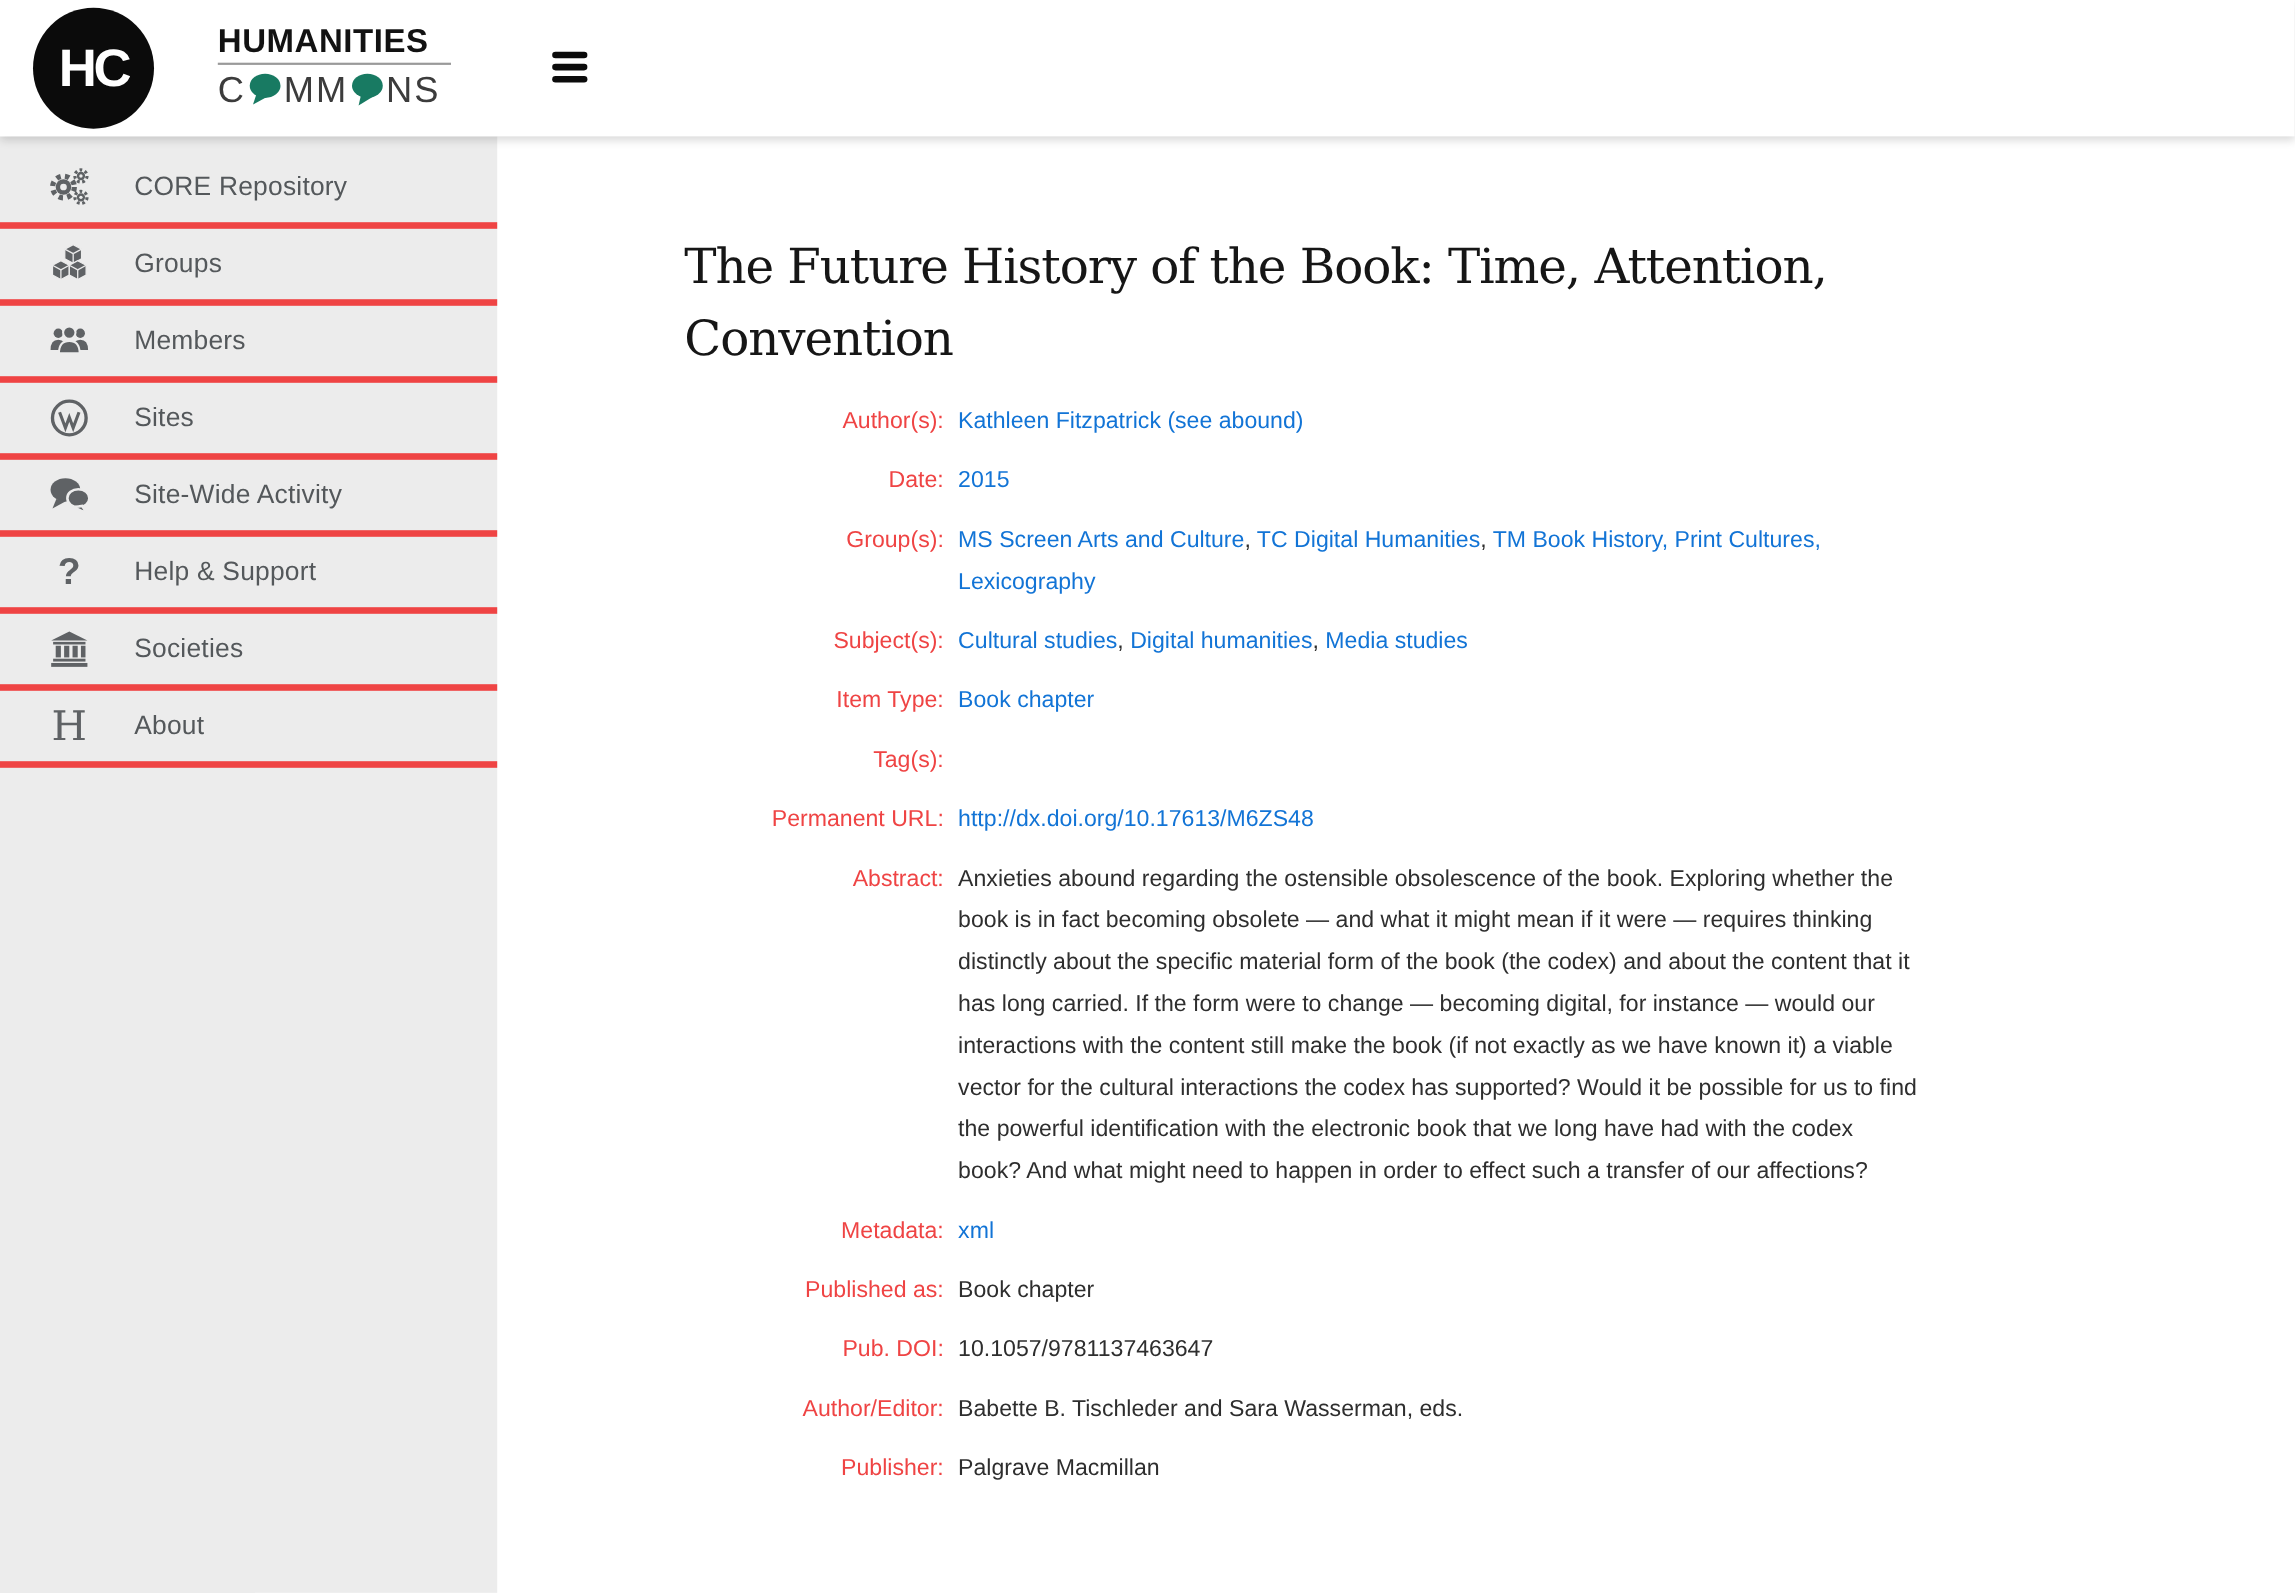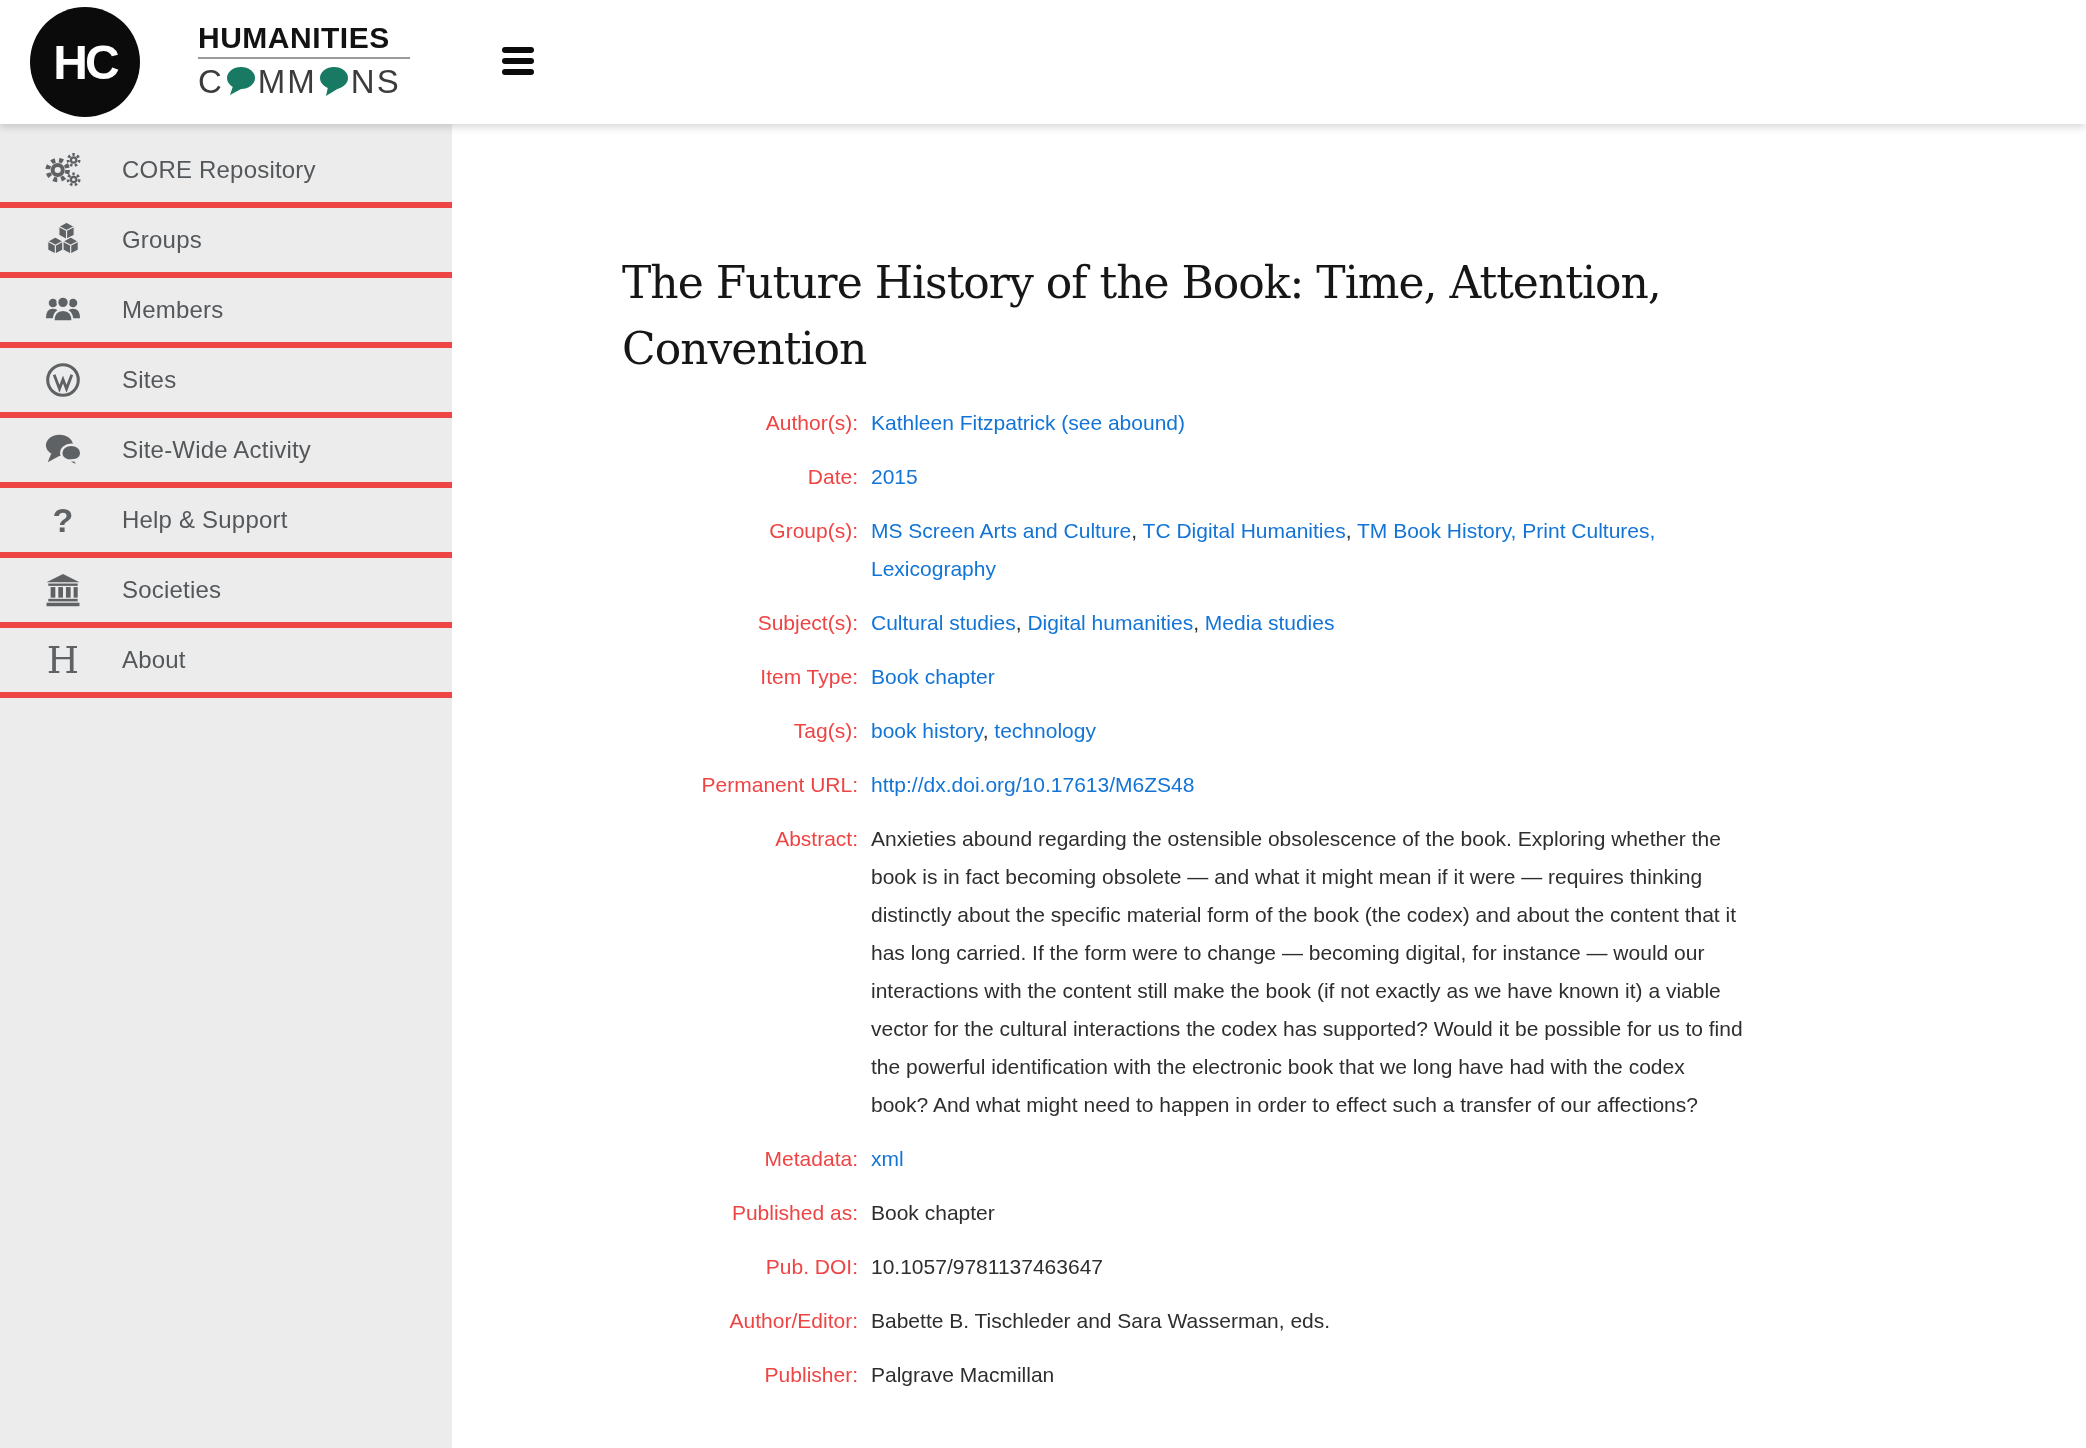--- a/index.html
+++ b/index.html
@@ -73,21 +73,21 @@
     font-family: "Liberation Sans", sans-serif;
   }
   .h-letter {
     font-size: 37px; font-weight: 500; color: #5f6265; line-height: 37px;
     font-family: "DejaVu Serif", "Liberation Serif", serif;
   }
 
   
   .main {
     position: absolute; left: 452px; top: 124px; right: 0; bottom: 0;
-    background: #ffffff; padding: 86px 0 0 170px; margin-top: 40px;
+    background: #ffffff; padding: 86px 0 0 170px;
   }
   .page-title {
     font-family: "DejaVu Serif", "Liberation Serif", serif;
     font-weight: 500; font-size: 44px; line-height: 66px;
     color: #161616; letter-spacing: -1px;
     margin: 0 0 22px 0; white-space: nowrap;
   }
   .meta { width: 1130px; }
   .mrow {
     display: grid; grid-template-columns: 236px 872px; column-gap: 13px;
@@ -285,24 +285,20 @@
       </dd>
     </div>
 
     <div class="mrow">
       <dt>Item Type:</dt>
       <dd><a>Book chapter</a></dd>
     </div>
 
     <div class="mrow">
       <dt>Tag(s):</dt>
-      <dd>
-        <a>book history</a><span class="sep">,</span>
-        <a>technology</a>
-      </dd>
     </div>
 
     <div class="mrow">
       <dt>Permanent URL:</dt>
       <dd><a>http://dx.doi.org/10.17613/M6ZS48</a></dd>
     </div>
 
     <div class="mrow">
       <dt>Abstract:</dt>
       <dd>Anxieties abound regarding the ostensible obsolescence of the book. Exploring whether the book is in fact becoming obsolete — and what it might mean if it were — requires thinking distinctly about the specific material form of the book (the codex) and about the content that it has long carried. If the form were to change — becoming digital, for instance — would our interactions with the content still make the book (if not exactly as we have known it) a viable vector for the cultural interactions the codex has supported? Would it be possible for us to find the powerful identification with the electronic book that we long have had with the codex book? And what might need to happen in order to effect such a transfer of our affections?</dd>

